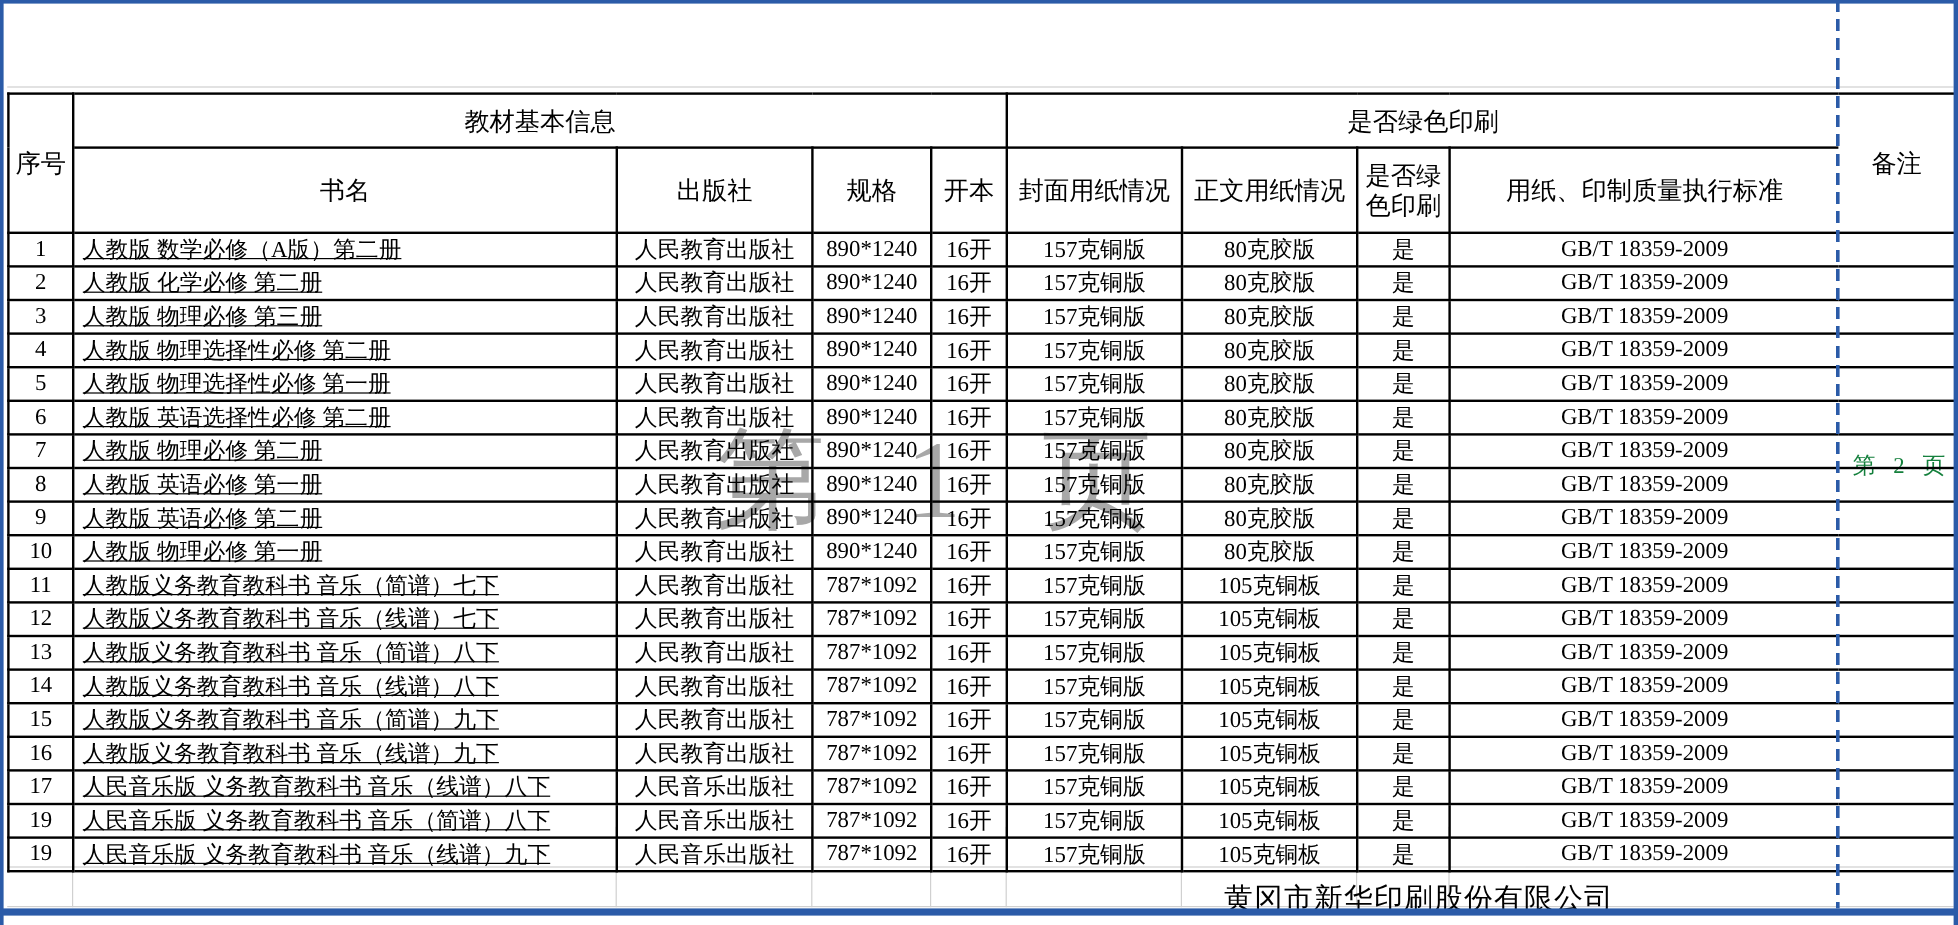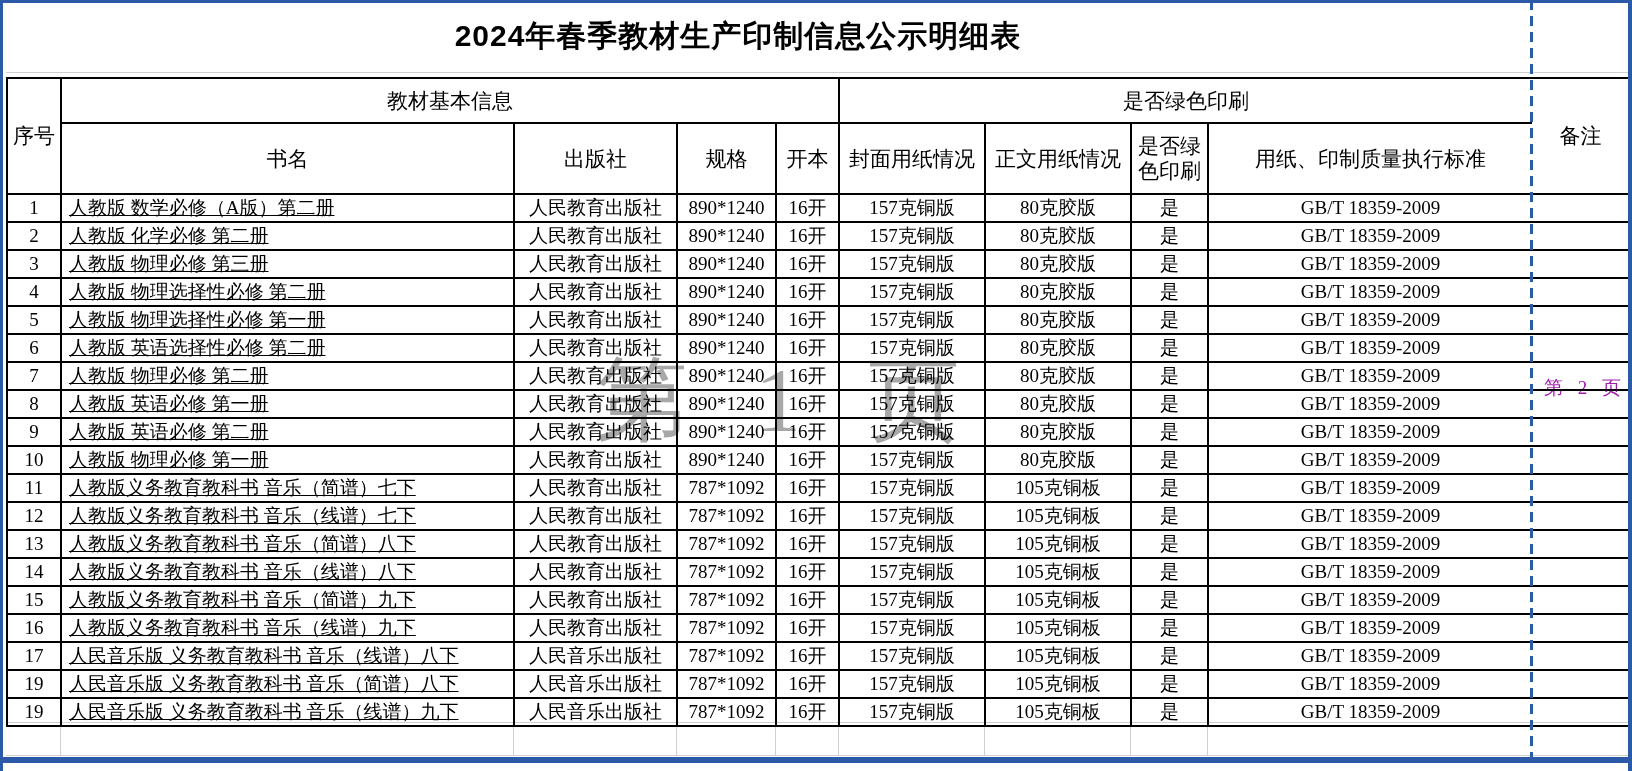--- a/index.html
+++ b/index.html
@@ -19,21 +19,21 @@
   .title { position:absolute; left:6px; top:16px; width:1464px; text-align:center;
            font-family:"Liberation Sans","DejaVu Sans",sans-serif; font-weight:bold;
            font-size:30px; letter-spacing:1px; z-index:3; }
   .title-underline { position:absolute; left:6px; top:72px; width:1622px; height:1px;
            background:var(--grid,#d0d0d0); z-index:1; }
 
   
   .wm1 { position:absolute; left:596px; top:338px; font-size:92px; letter-spacing:22px;
          color:var(--wm,#a8a8a8); z-index:1; white-space:nowrap; }
   .wm2 { position:absolute; left:1544px; top:375px; font-size:19px; letter-spacing:5px;
-         color:#a21caf; z-index:1; white-space:nowrap; }
+         color:#15803d; z-index:1; white-space:nowrap; }
 
   
   table { position:absolute; left:6px; top:77px; border-collapse:collapse; table-layout:fixed;
           background:transparent; z-index:2; }
   th,td { border:2px solid #000; background:transparent; font-weight:normal; text-align:center;
           vertical-align:middle; overflow:hidden; white-space:nowrap; font-size:19px; }
   thead th { font-size:21px; }
   tr.hrow1 { height:45px; }
   tr.hrow2 { height:71px; }
   tbody tr { height:27px; }
@@ -56,21 +56,20 @@
 </head>
 <body>
 
 <div class="sheet">
 
   <div class="title-underline"></div>
 
   <div class="wm1">第 1 页</div>
   <div class="wm2">第 2 页</div>
 
-  <div class="title">2024年春季教材生产印制信息公示明细表</div>
 
   <table>
     <colgroup>
       <col style="width:54px">
         <col style="width:453px">
         <col style="width:163px">
         <col style="width:99px">
       <col style="width:63px">
         <col style="width:146px">
         <col style="width:146px">
@@ -334,18 +333,19 @@
   <div class="vgrid" style="left:775px"></div>
   <div class="vgrid" style="left:838px"></div>
   <div class="vgrid" style="left:984px"></div>
   <div class="vgrid" style="left:1130px"></div>
   <div class="vgrid" style="left:1207px"></div>
   <div class="hgrid" style="top:722px"></div>
   <div class="hgrid" style="top:755px"></div>
 
   <div class="pbreak"></div>
 
+  <div class="company">黄冈市新华印刷股份有限公司</div>
 
   <div class="edge edge-top"></div>
   <div class="edge edge-left"></div>
   <div class="edge edge-right"></div>
   <div class="edge edge-bottom"></div>
 </div>
 
 </body></html>

